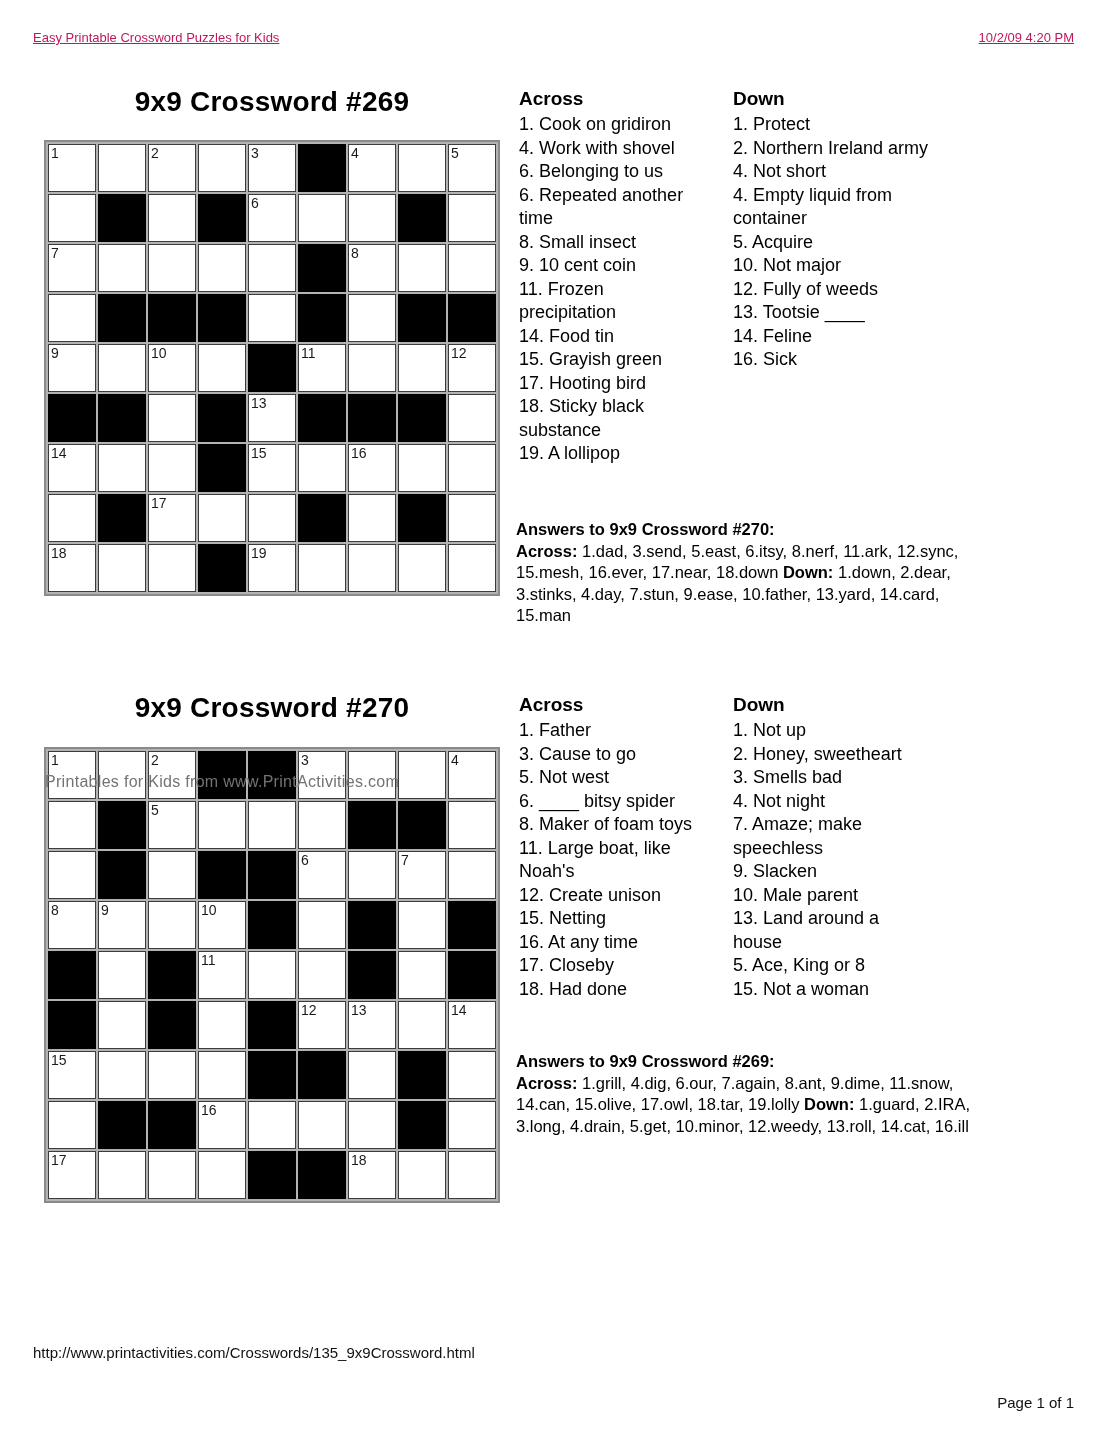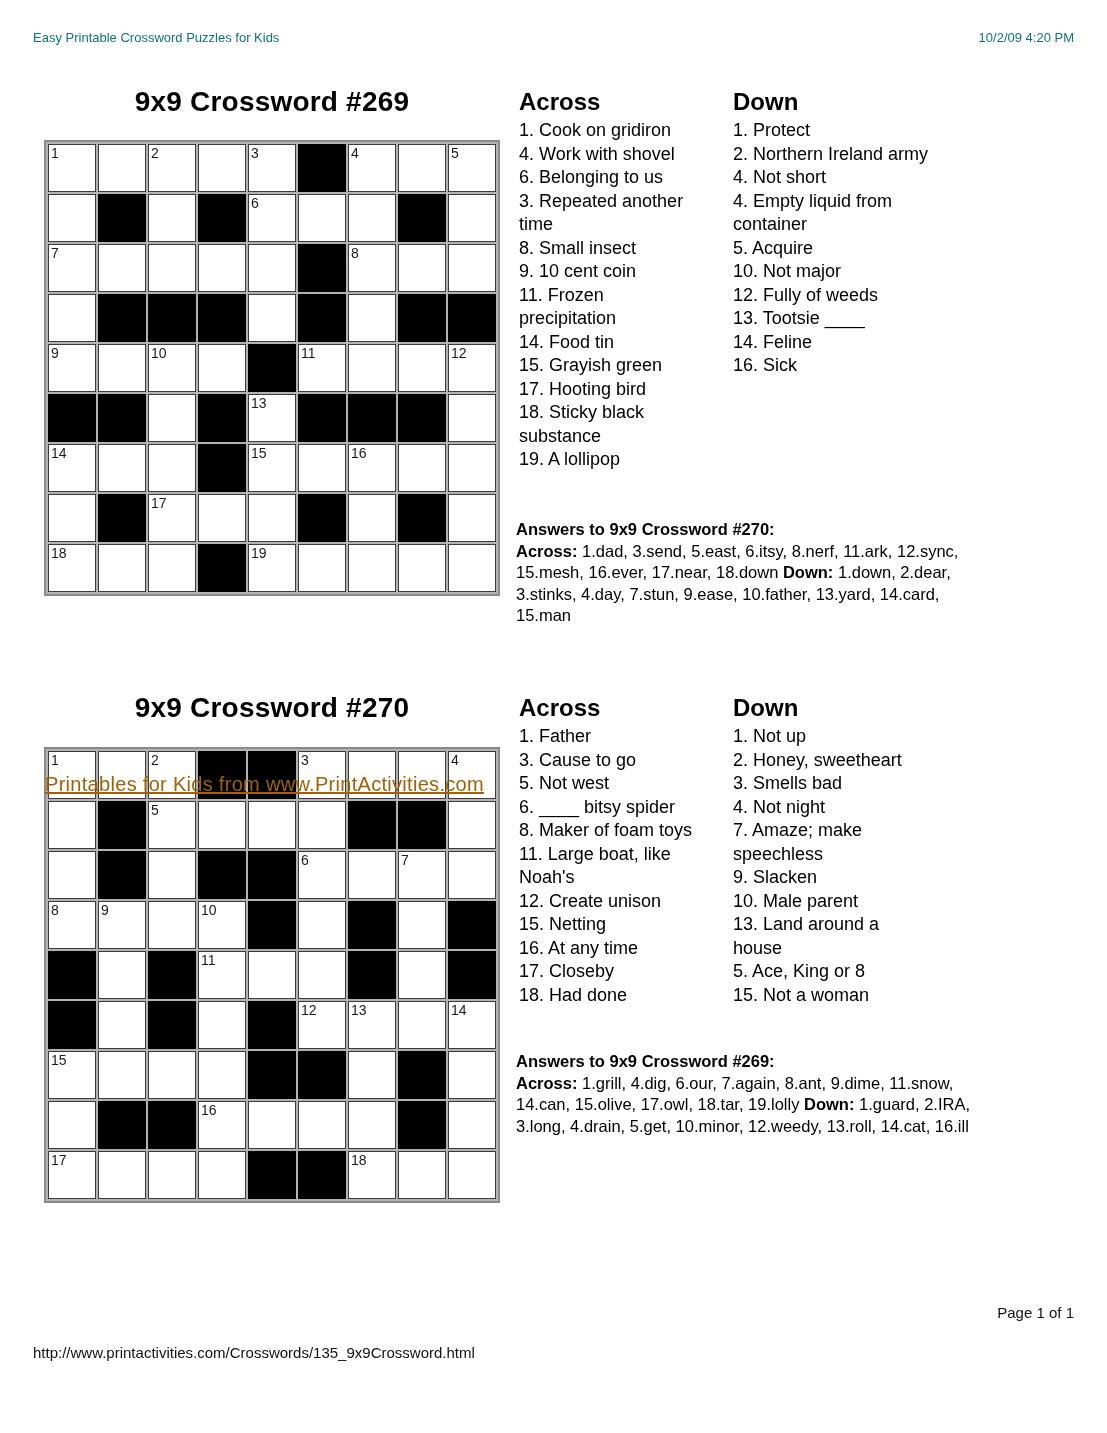--- a/index.html
+++ b/index.html
@@ -1,55 +1,55 @@
 <!DOCTYPE html>
 <html><head>
 <meta charset="utf-8">
 <style>
   html,body{margin:0;padding:0;background:#fff;}
   body{width:1107px;height:1433px;position:relative;overflow:hidden;
        font-family:"Liberation Sans","DejaVu Sans",sans-serif;color:#000;}
-  .hdr{position:absolute;font-size:13px;color:#0f766e;}
+  .hdr{position:absolute;font-size:13px;color:#be185d;text-decoration:underline;}
   #hdr-left{left:33px;top:30px;}
   #hdr-right{right:33px;top:30px;}
   .ftr{position:absolute;font-size:15px;color:#111;}
   #ftr-left{left:33px;top:1344px;}
-  #ftr-right{right:33px;top:1304px;text-align:center;}
+  #ftr-right{right:33px;top:1394px;text-align:center;}
 
   .puzzle-title{position:absolute;left:44px;width:456px;text-align:center;
                 font-size:28px;font-weight:bold;letter-spacing:.2px;}
   #title-1{top:86px;}
   #title-2{top:692px;}
 
   .xgrid{position:absolute;left:44px;display:grid;
          grid-template-columns:repeat(9,48px);grid-auto-rows:48px;gap:2px;
          background:#b3b3b3;padding:2px;border:2px solid #8a8a8a;width:max-content;}
   #grid-1{top:140px;}
   #grid-2{top:747px;}
   .cell{background:#fff;border:1px solid #3c3c3c;box-sizing:border-box;position:relative;}
   .cell.black{background:#000;border-color:#000;}
   .num{position:absolute;top:0;left:2px;font-size:14px;color:#1a1a1a;line-height:16px;}
 
   .clues{position:absolute;}
   #clues-1-across{left:519px;top:88px;width:210px;}
   #clues-1-down{left:733px;top:88px;width:237px;}
   #clues-2-across{left:519px;top:694px;width:210px;}
   #clues-2-down{left:733px;top:694px;width:237px;}
-  .clue-heading{font-size:24px;font-weight:bold;margin:0 0 3px 0;}
+  .clue-heading{font-size:19px;font-weight:bold;margin:0 0 3px 0;}
   .clue{font-size:18px;line-height:23.5px;white-space:pre-line;}
 
   .answers{position:absolute;left:516px;width:458px;font-size:16.5px;line-height:21.5px;}
   #answers-1{top:519px;}
   #answers-2{top:1051px;}
   .answers b{font-weight:bold;text-align:center;}
   .answers .heading{display:block;font-weight:bold;}
 
   #watermark-link{position:absolute;left:45px;top:773px;z-index:5;
-                  font-size:20px;letter-spacing:.3px;color:#a16207;
-                  text-decoration:underline;cursor:pointer;}
+                  font-size:16px;letter-spacing:.3px;color:#737373;
+                  cursor:pointer;}
 </style>
 </head>
 <body>
 
 <div id="hdr-left" class="hdr">Easy Printable Crossword Puzzles for Kids</div>
 <div id="hdr-right" class="hdr">10/2/09 4:20 PM</div>
 
 <div id="title-1" class="puzzle-title">9x9 Crossword #269</div>
 <div id="grid-1" class="xgrid">
     <div class="cell">
@@ -172,21 +172,21 @@
     <div class="cell"></div>
     <div class="cell"></div>
   </div>
 
 <div id="clues-1-across" class="clues">
   <div class="clue-heading">Across</div>
   <div>
       <div class="clue">1. Cook on gridiron</div>
       <div class="clue">4. Work with shovel</div>
       <div class="clue">6. Belonging to us</div>
-      <div class="clue">3. Repeated another
+      <div class="clue">6. Repeated another
 time</div>
       <div class="clue">8. Small insect</div>
       <div class="clue">9. 10 cent coin</div>
       <div class="clue">11. Frozen
 precipitation</div>
       <div class="clue">14. Food tin</div>
       <div class="clue">15. Grayish green</div>
       <div class="clue">17. Hooting bird</div>
       <div class="clue">18. Sticky black
 substance</div>

